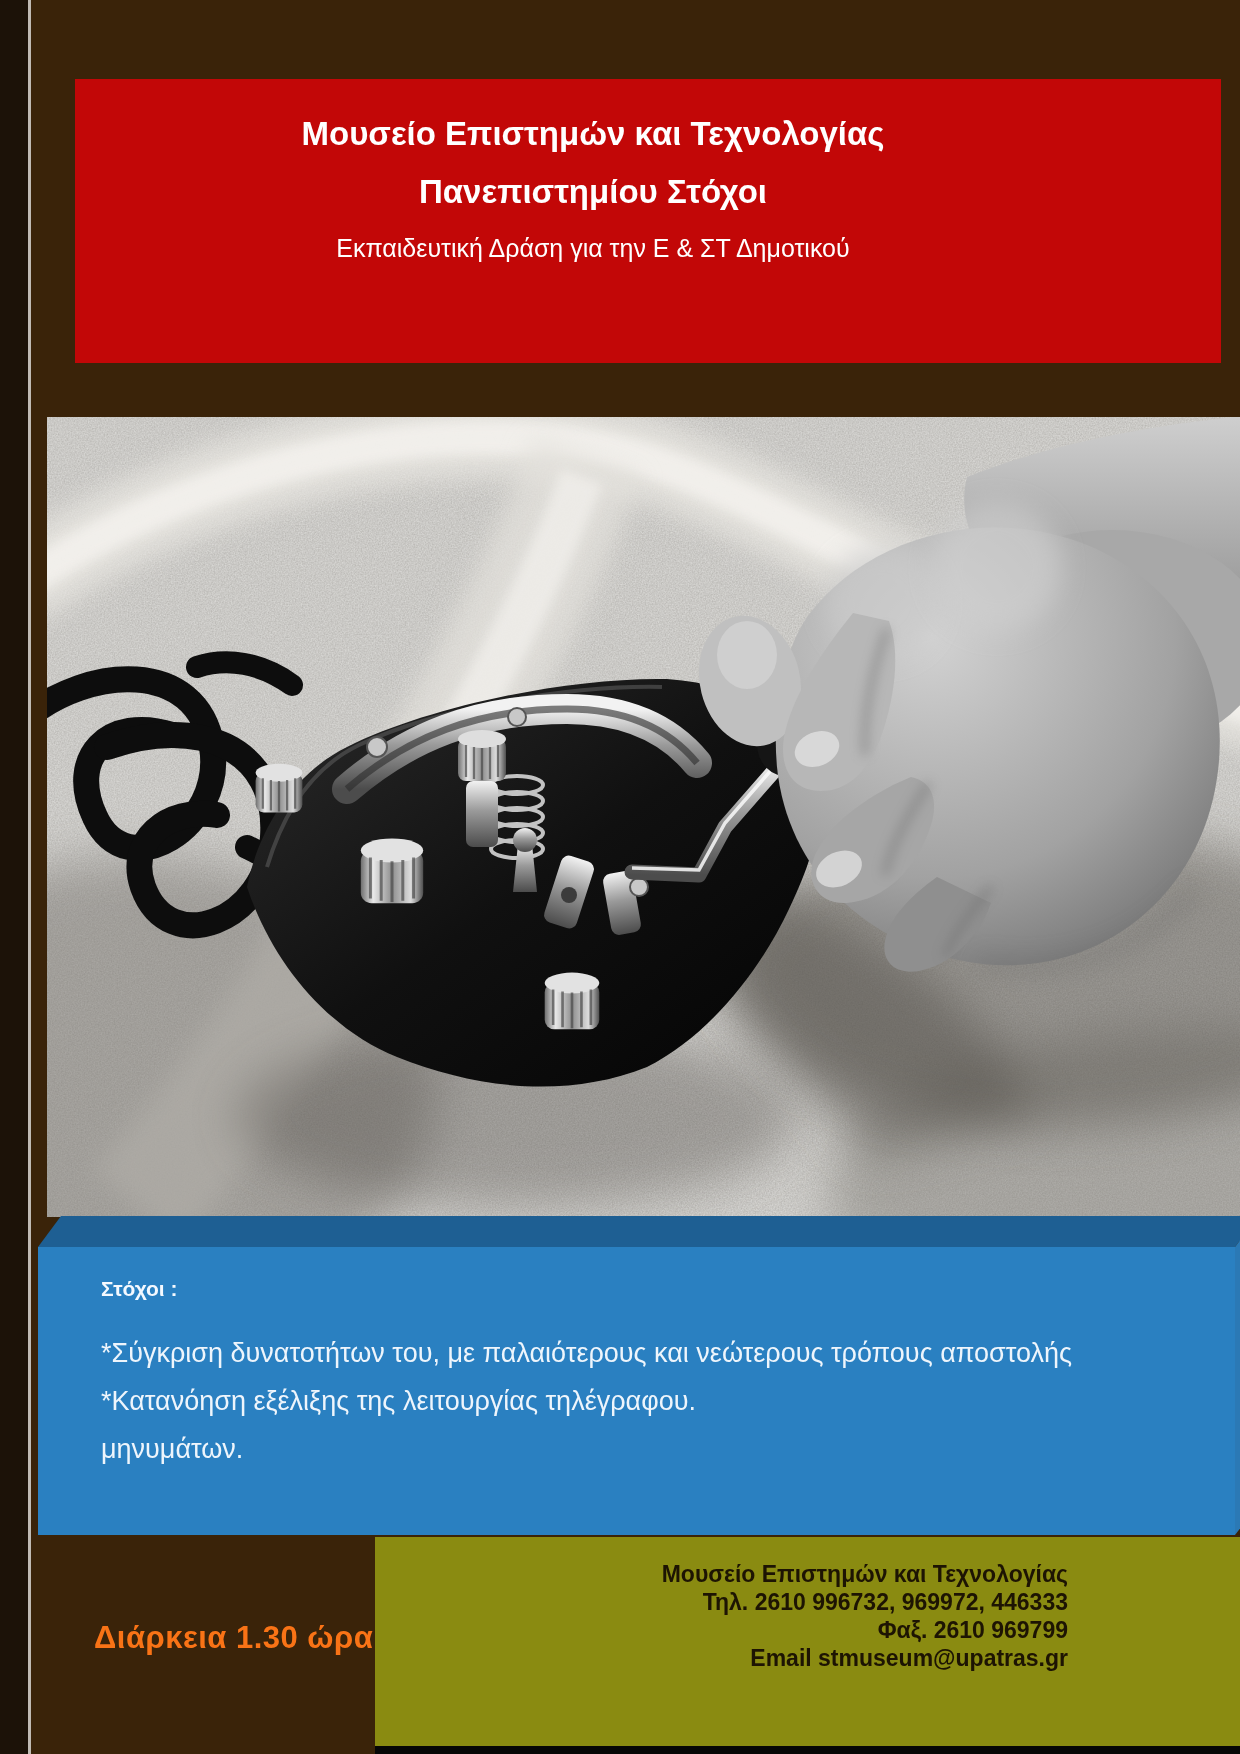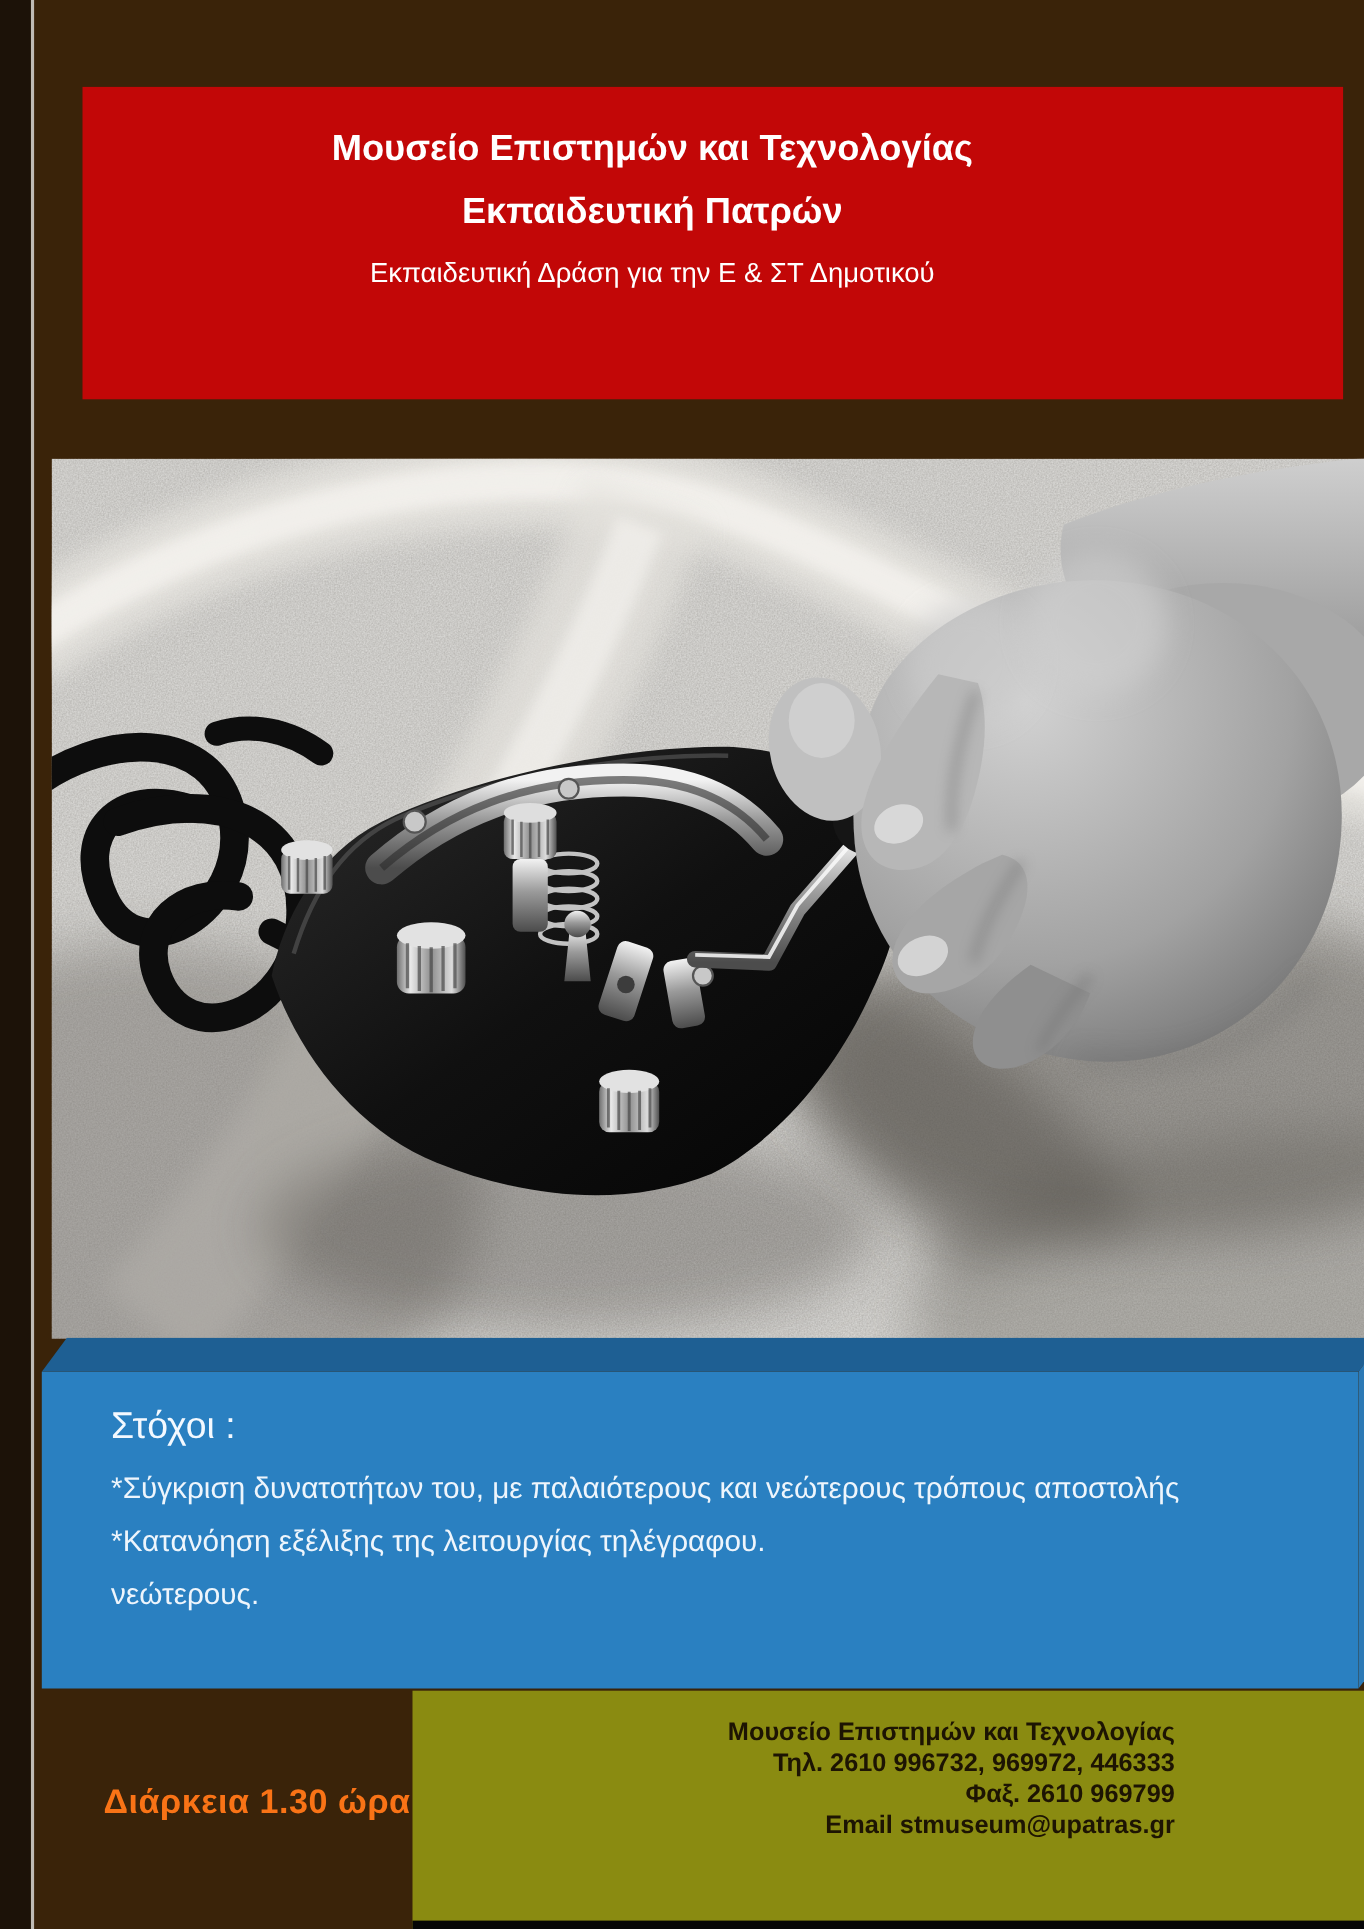--- a/index.html
+++ b/index.html
@@ -41,21 +41,21 @@
   }
   .face.right{
     background:#2B79B5;
     clip-path:polygon(1197px 31px,1220px 0px,1220px 289px,1197px 319px);
   }
   .face.front{
     left:0;top:31px;width:1197px;height:288px;background:#2A80C1;
   }
   .obj-heading{
     position:absolute;left:63px;top:30px;
-    font-size:34px;font-weight:normal;color:#f4f9ff;
+    font-size:21px;font-weight:bold;color:#f4f9ff;
   }
   .obj-lines{
     position:absolute;left:63px;top:82px;right:40px;
     font-size:27px;line-height:48px;color:#eef5fc;font-weight:normal;
     white-space:nowrap;
   }
   
   .footer-olive{
     position:absolute;left:347px;top:1537px;width:893px;height:217px;
     background:#8A8B11;
@@ -74,21 +74,21 @@
 </style>
 </head>
 <body>
 
 <div class="page">
 
   <div class="edge-line"></div>
 
   <section class="header-box">
     <div class="title first">Μουσείο Επιστημών και Τεχνολογίας</div>
-    <div class="title">Εκπαιδευτική Πατρών</div>
+    <div class="title">Πανεπιστημίου Στόχοι</div>
     <div class="subtitle">Εκπαιδευτική Δράση για την Ε &amp; ΣΤ Δημοτικού</div>
   </section>
 
   <div class="photo">
     <svg viewBox="0 0 1208 800" preserveAspectRatio="none">
       <defs>
         <filter id="grain" x="-5%" y="-5%" width="110%" height="110%">
           <feTurbulence type="fractalNoise" baseFrequency="0.7" numOctaves="3" stitchTiles="stitch" result="t"></feTurbulence>
           <feColorMatrix in="t" type="matrix" values="0 0 0 0 0.93  0 0 0 0 0.93  0 0 0 0 0.91  0 0 0 0.55 0" result="l"></feColorMatrix>
           <feComposite in="l" in2="SourceGraphic" operator="over"></feComposite>
@@ -247,21 +247,21 @@
   </div>
 
   <div class="obj-box">
     <div class="face top"></div>
     <div class="face right"></div>
     <div class="face front">
       <div class="obj-heading">Στόχοι :</div>
       <div class="obj-lines">
         <div>*Σύγκριση δυνατοτήτων του, με παλαιότερους και νεώτερους τρόπους αποστολής</div>
         <div>*Κατανόηση εξέλιξης της λειτουργίας τηλέγραφου.</div>
-        <div>νεώτερους.</div>
+        <div>μηνυμάτων.</div>
       </div>
     </div>
   </div>
 
   <div class="footer-olive">
     <div class="contact">
       <div>Μουσείο Επιστημών και Τεχνολογίας</div>
       <div>Τηλ. 2610 996732, 969972, 446333</div>
       <div>Φαξ. 2610 969799</div>
       <div>Email stmuseum@upatras.gr</div>

